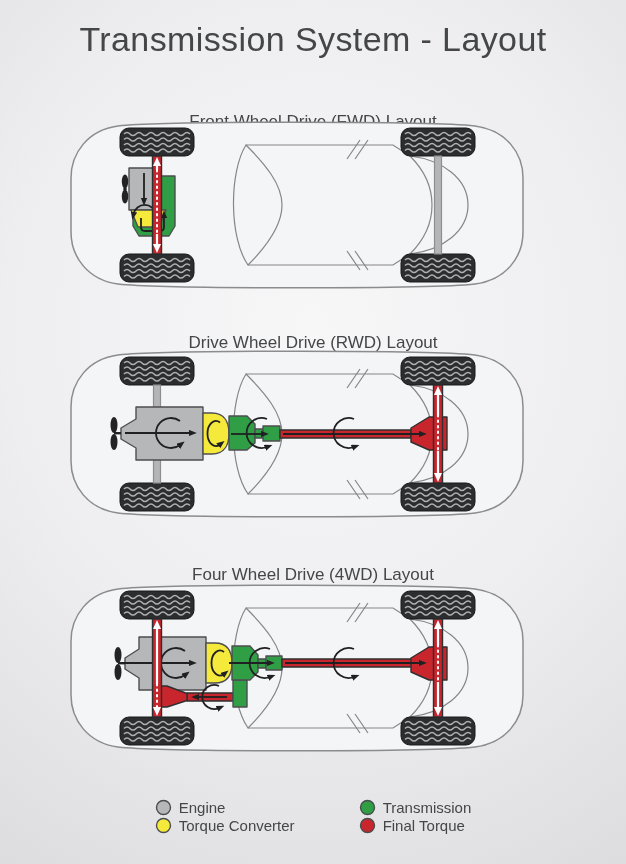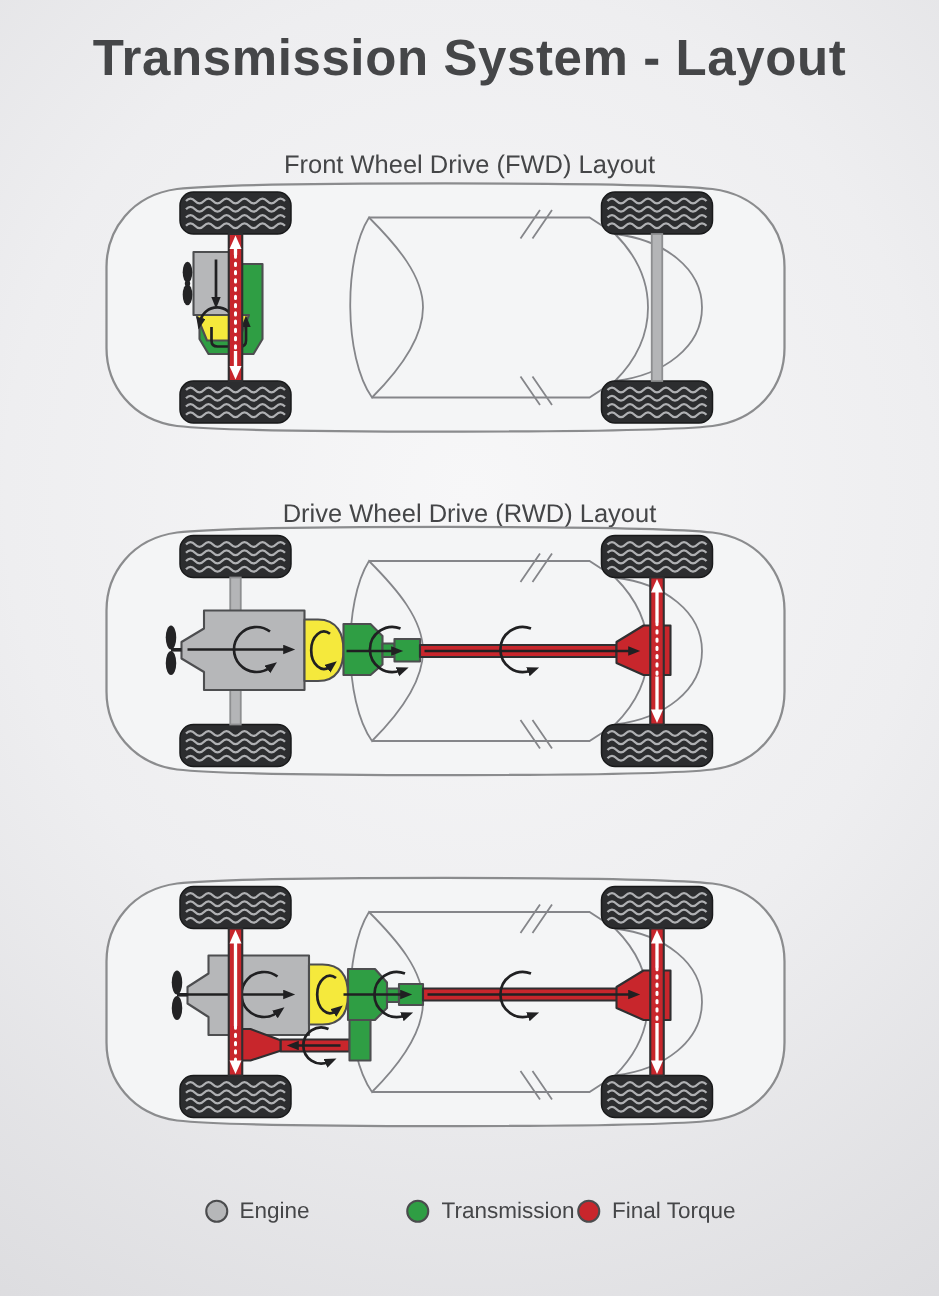--- a/index.html
+++ b/index.html
@@ -3,28 +3,28 @@
 <meta charset="utf-8">
 <style>
   html,body{margin:0;padding:0;}
   .page{
     position:relative;width:626px;height:864px;overflow:hidden;
     background:radial-gradient(ellipse 95% 75% at 50% 38%, #f7f7f8 0%, #eeeef0 52%, #dcdcdf 100%);
     font-family:"Liberation Sans", sans-serif;
   }
   .main-title{
     position:absolute;top:20px;left:0;width:100%;margin:0;
-    text-align:center;font-size:34px;font-weight:700;letter-spacing:.4px;
+    text-align:center;font-size:34px;font-weight:400;letter-spacing:.4px;
     color:var(--text,#454648);
   }
   .section-title{
     position:absolute;left:0;width:100%;text-align:center;
     font-size:17px;color:var(--text,#414244);
   }
-  #t-fwd{top:100px}
+  #t-fwd{top:112px}
   #t-rwd{top:333px}
   #t-awd{top:565px}
   svg.diagram{position:absolute;left:62px;width:472px;height:172px;}
   #d-fwd{top:120px}
   #d-rwd{top:349px}
   #d-awd{top:583px}
 
   
   .eng{fill:var(--engine,#b6b7b9);stroke:var(--outline,#4d4e50);stroke-width:1.4;stroke-linejoin:round}
   .tc{fill:var(--torque_converter,#f5e93c);stroke:var(--outline,#4d4e50);stroke-width:1.4;stroke-linejoin:round}
@@ -35,21 +35,21 @@
   .flow{stroke:var(--arrow,#202022);stroke-width:1.8;fill:none;stroke-linejoin:round}
   .wsolid{stroke:#fff;stroke-width:2.2;fill:none}
   .wdash{stroke:#fff;stroke-width:2;stroke-dasharray:1.5 4;stroke-linecap:round;fill:none}
   .warr{fill:#fff;stroke:none}
 
   .legend{
     position:absolute;top:799px;left:0;width:100%;
     display:flex;justify-content:center;gap:64px;
     font-size:15px;color:var(--text,#3a3b3d);
   }
-  .legend-col{display:flex;flex-direction:row;gap:1px}
+  .legend-col{display:flex;flex-direction:column;gap:1px}
   .legend-item{display:flex;align-items:center;gap:7px;height:17px}
   .legend-item svg{display:block}
 </style>
 </head>
 <body>
 
 <div class="page">
 
   <svg width="0" height="0" style="position:absolute" aria-hidden="true">
     <defs>
@@ -142,20 +142,21 @@
     </g>
     <g>
       <rect class="fd" x="370.5" y="36" width="9" height="98"></rect>
       <path class="wsolid" d="M375,44 V66 M375,102 V126"></path>
       <path class="wdash" d="M375,66 V102"></path>
       <path class="warr" d="M371,46 L375,37 L379,46 Z"></path>
       <path class="warr" d="M371,124 L375,133 L379,124 Z"></path>
     </g>
   </svg>
 
+  <div class="section-title" id="t-awd">Four Wheel Drive (4WD) Layout</div>
   <svg class="diagram" id="d-awd" viewBox="0 0 470 172">
     <use href="#shell"></use>
     <g>
       <path class="eng" d="M76,54 L143,54 L143,107 L76,107 L76,95 L62,86 L62,75 L76,66 Z"></path>
       <g class="fan">
         <ellipse cx="55" cy="72" rx="3.5" ry="8"></ellipse>
           <ellipse cx="55" cy="89" rx="3.5" ry="8"></ellipse>
         <rect x="55" y="79" width="7" height="2.4"></rect>
       </g>
       <rect class="fd" x="124" y="110" width="46" height="8"></rect>
@@ -198,20 +199,26 @@
   </svg>
 
   <div class="legend">
     <div class="legend-col">
       <div class="legend-item">
         <svg width="17" height="17">
           <circle cx="8.5" cy="8.5" r="7" stroke="#4b4c4e" stroke-width="1.4" fill="#b6b7b9"></circle>
         </svg>
         <span>Engine</span>
       </div>
+      <div class="legend-item">
+        <svg width="17" height="17">
+          <circle cx="8.5" cy="8.5" r="7" stroke="#4b4c4e" stroke-width="1.4" fill="#f5e93c"></circle>
+        </svg>
+        <span>Torque Converter</span>
+      </div>
     </div>
     <div class="legend-col">
       <div class="legend-item">
         <svg width="17" height="17">
           <circle cx="8.5" cy="8.5" r="7" stroke="#4b4c4e" stroke-width="1.4" fill="#2f9e44"></circle>
         </svg>
         <span>Transmission</span>
       </div>
       <div class="legend-item">
         <svg width="17" height="17">

